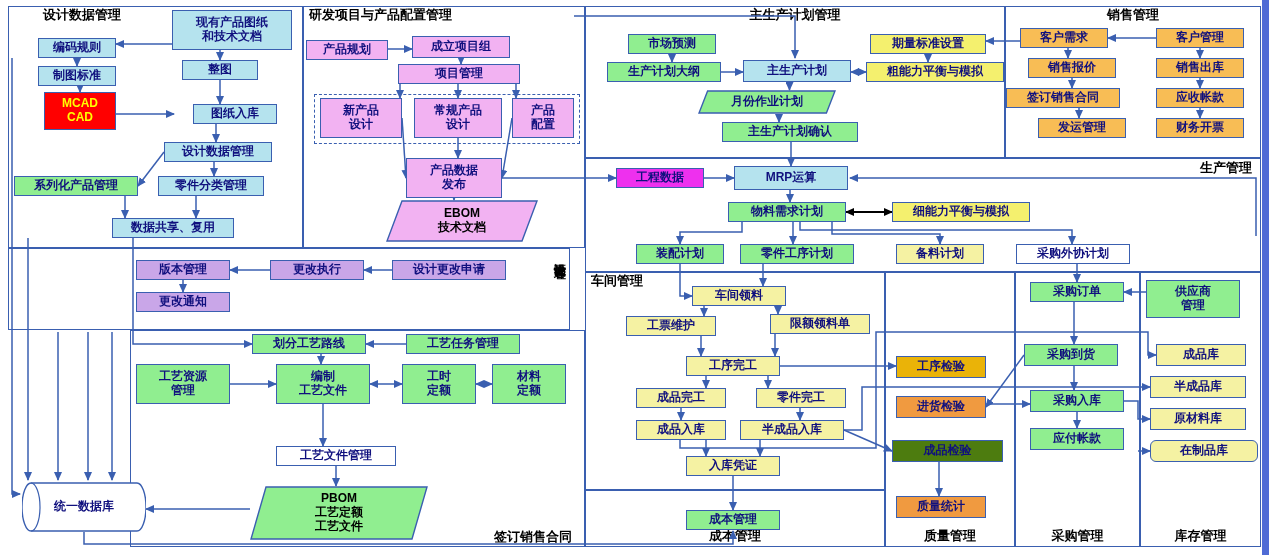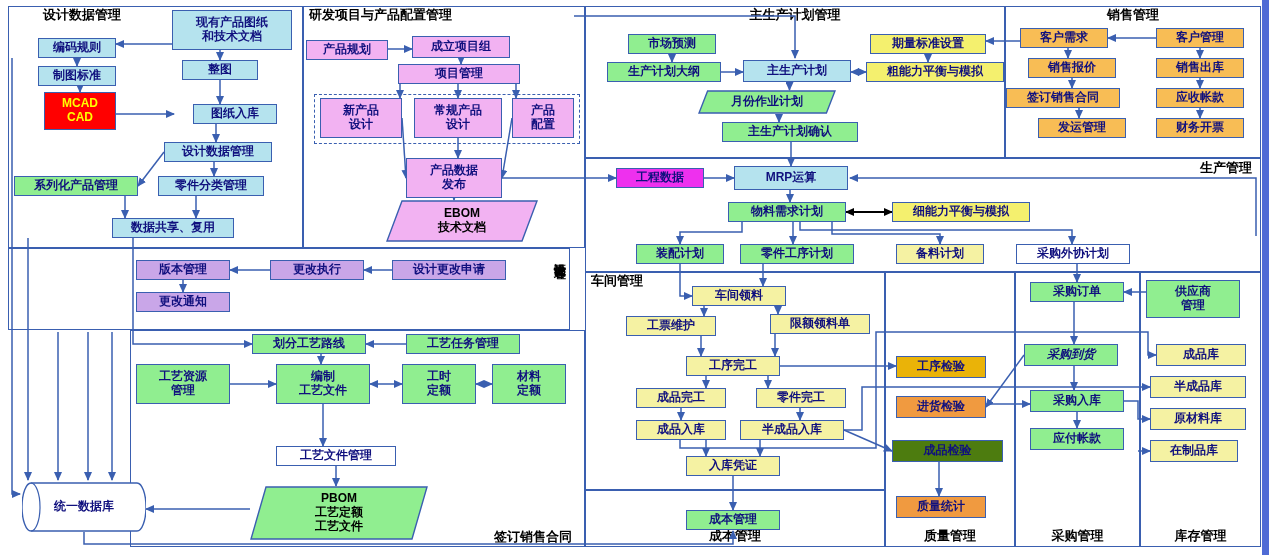--- a/index.html
+++ b/index.html
@@ -408,36 +408,36 @@
       <div class="node rect" style="left: 896px; top: 496px; width: 90px; height: 22px; background: rgb(240, 154, 64); border-color: rgb(58, 95, 176);">
         <div class="node-label" style="color: rgb(16, 16, 126);">质量统计</div>
       </div>
       <div class="node rect" style="left: 1030px; top: 282px; width: 94px; height: 20px; background: rgb(144, 238, 144); border-color: rgb(58, 95, 176);">
         <div class="node-label" style="color: rgb(16, 16, 126);">采购订单</div>
       </div>
       <div class="node rect" style="left: 1146px; top: 280px; width: 94px; height: 38px; background: rgb(144, 238, 144); border-color: rgb(58, 95, 176);">
         <div class="node-label" style="color: rgb(16, 16, 126);">供应商
 管理</div>
       </div>
-      <div class="node rect" style="left: 1024px; top: 344px; width: 94px; height: 22px; background: rgb(144, 238, 144); border-color: rgb(58, 95, 176); font-style: italic;">
+      <div class="node rect" style="left: 1024px; top: 344px; width: 94px; height: 22px; background: rgb(144, 238, 144); border-color: rgb(58, 95, 176);">
         <div class="node-label" style="color: rgb(16, 16, 126);">采购到货</div>
       </div>
       <div class="node rect" style="left: 1030px; top: 390px; width: 94px; height: 22px; background: rgb(144, 238, 144); border-color: rgb(58, 95, 176);">
         <div class="node-label" style="color: rgb(16, 16, 126);">采购入库</div>
       </div>
       <div class="node rect" style="left: 1030px; top: 428px; width: 94px; height: 22px; background: rgb(144, 238, 144); border-color: rgb(58, 95, 176);">
         <div class="node-label" style="color: rgb(16, 16, 126);">应付帐款</div>
       </div>
       <div class="node rect" style="left: 1156px; top: 344px; width: 90px; height: 22px; background: rgb(245, 242, 163); border-color: rgb(58, 95, 176);">
         <div class="node-label" style="color: rgb(16, 16, 126);">成品库</div>
       </div>
       <div class="node rect" style="left: 1150px; top: 376px; width: 96px; height: 22px; background: rgb(245, 242, 163); border-color: rgb(58, 95, 176);">
         <div class="node-label" style="color: rgb(16, 16, 126);">半成品库</div>
       </div>
       <div class="node rect" style="left: 1150px; top: 408px; width: 96px; height: 22px; background: rgb(245, 242, 163); border-color: rgb(58, 95, 176);">
         <div class="node-label" style="color: rgb(16, 16, 126);">原材料库</div>
       </div>
-      <div class="node rect" style="left: 1150px; top: 440px; width: 88px; height: 22px; background: rgb(245, 242, 163); border-color: rgb(58, 95, 176);">
+      <div class="node rect" style="left: 1150px; top: 440px; width: 108px; height: 22px; background: rgb(245, 242, 163); border-color: rgb(58, 95, 176); border-radius: 6px;">
         <div class="node-label" style="color: rgb(16, 16, 126);">在制品库</div>
       </div>
     </div>
   <div class="screen-strip" style="background: rgb(79, 107, 213);"></div>
 </div>
 
 </body></html>

